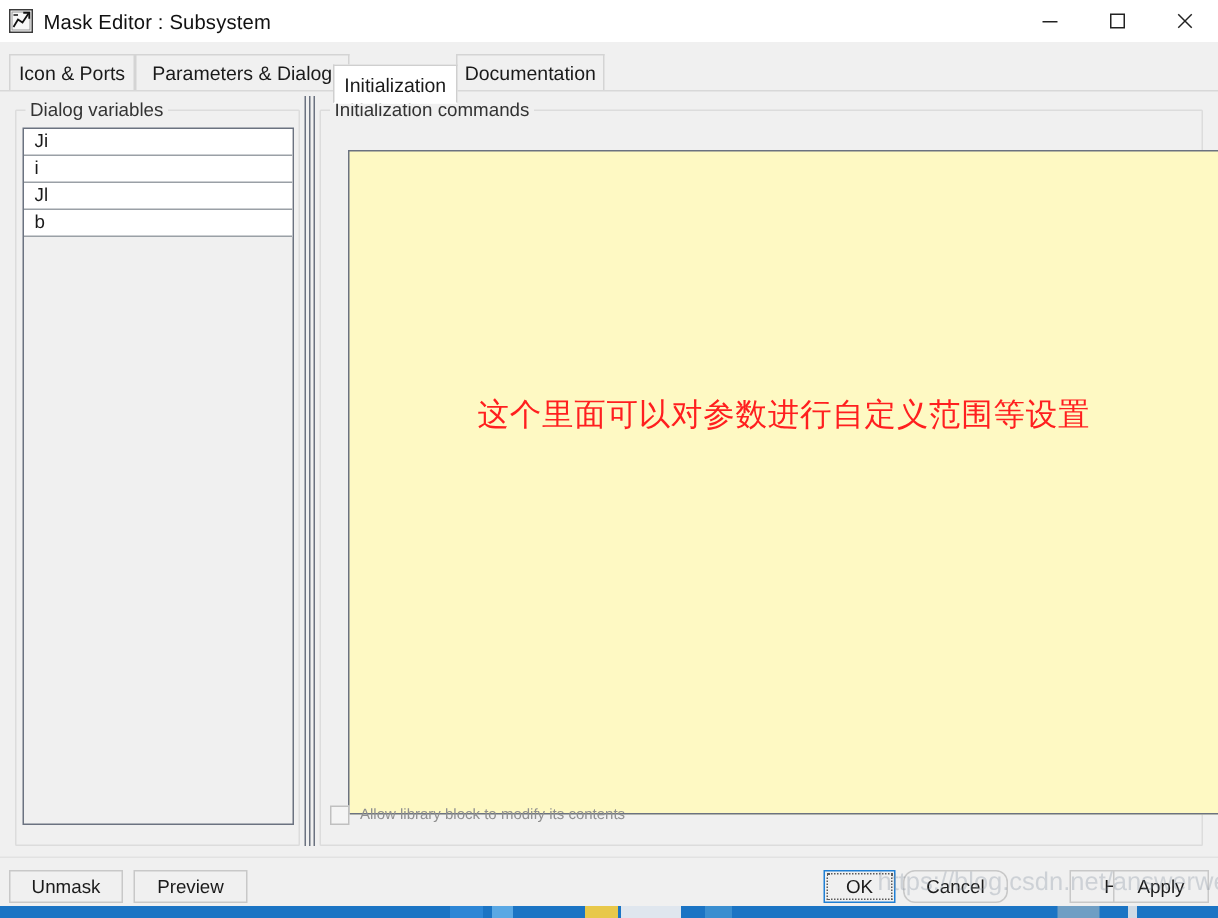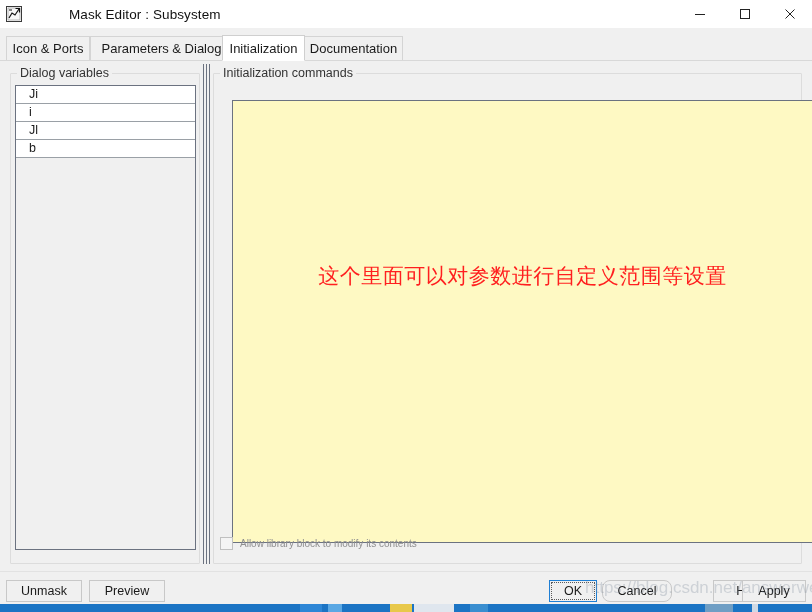--- a/index.html
+++ b/index.html
@@ -29,21 +29,20 @@
 
   
   #titlebar {
     position: absolute;
     left: 0; top: 0;
     width: 812px;
     height: 28px;
     background: #ffffff;
     display: flex;
     align-items: center;
-    gap: 40px;
   }
   #title-icon {
     width: 16px;
     height: 16px;
     margin-left: 6px;
     margin-right: 7px;
     flex: 0 0 auto;
     position: relative;
   }
   #title-text {
@@ -83,21 +82,21 @@
     border-bottom: none;
     display: flex;
     align-items: center;
     justify-content: center;
     font-size: 13px;
     color: #1a1a1a;
     padding: 8px 8px;
     white-space: nowrap;
   }
   .tab.active {
-    top: 0px;
+    top: 8px;
     height: 26px;
     background: #ffffff;
     border: 1px solid #cfcfcf;
     border-bottom: 1px solid #ffffff;
     z-index: 3;
   }
   #tab-0 { left: 6px;   width: 84px;  }
   #tab-1 { left: 90px;  width: 143px; }
   #tab-2 { left: 222px; width: 83px;  }
   #tab-3 { left: 304px; width: 99px;  }
@@ -147,21 +146,21 @@
     background: #f0f0f0;
     border: 1px solid #6b7280;
     box-sizing: border-box;
     overflow: hidden;
   }
   .var-item {
     height: 18px;
     background: #ffffff;
     border-bottom: 1px solid #9aa0a6;
     box-sizing: border-box;
-    padding-left: 13px;
+    padding-left: 7px;
     line-height: 17px;
     font-size: 12.5px;
     color: #1a1a1a;
   }
 
   
   #splitter {
     position: absolute;
     left: 203px; top: 3px;
     width: 8px; height: 500px;

